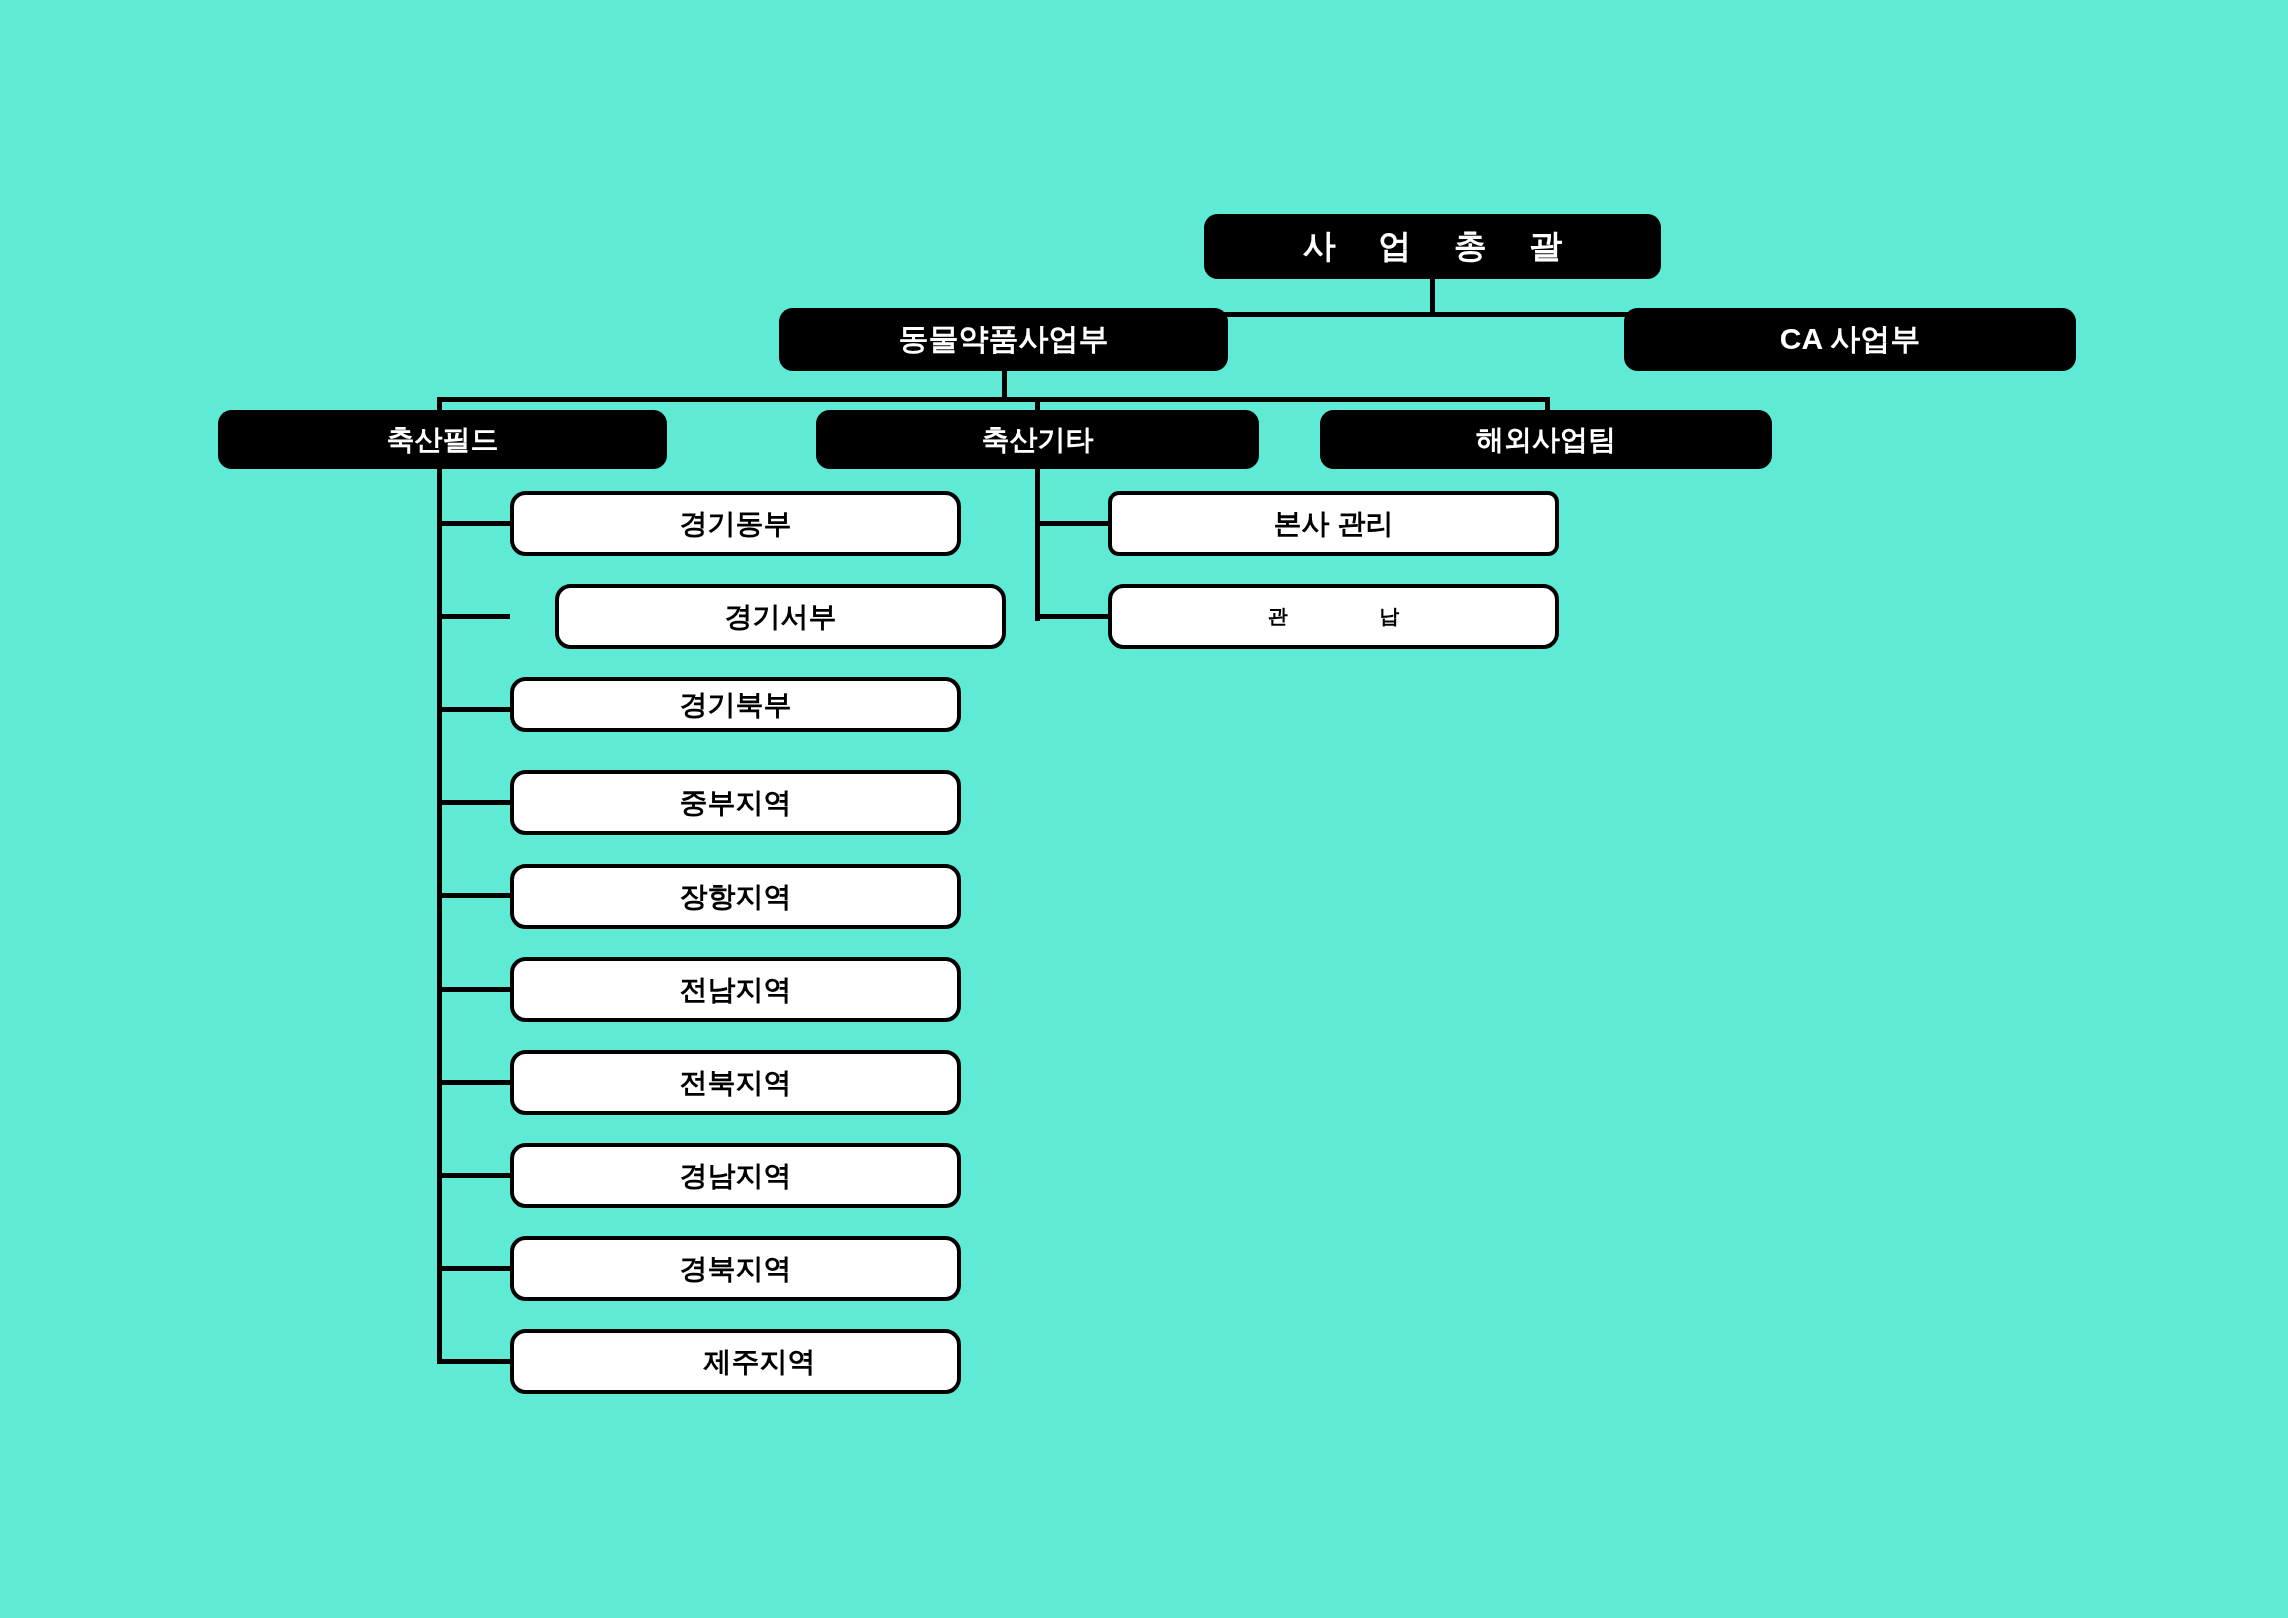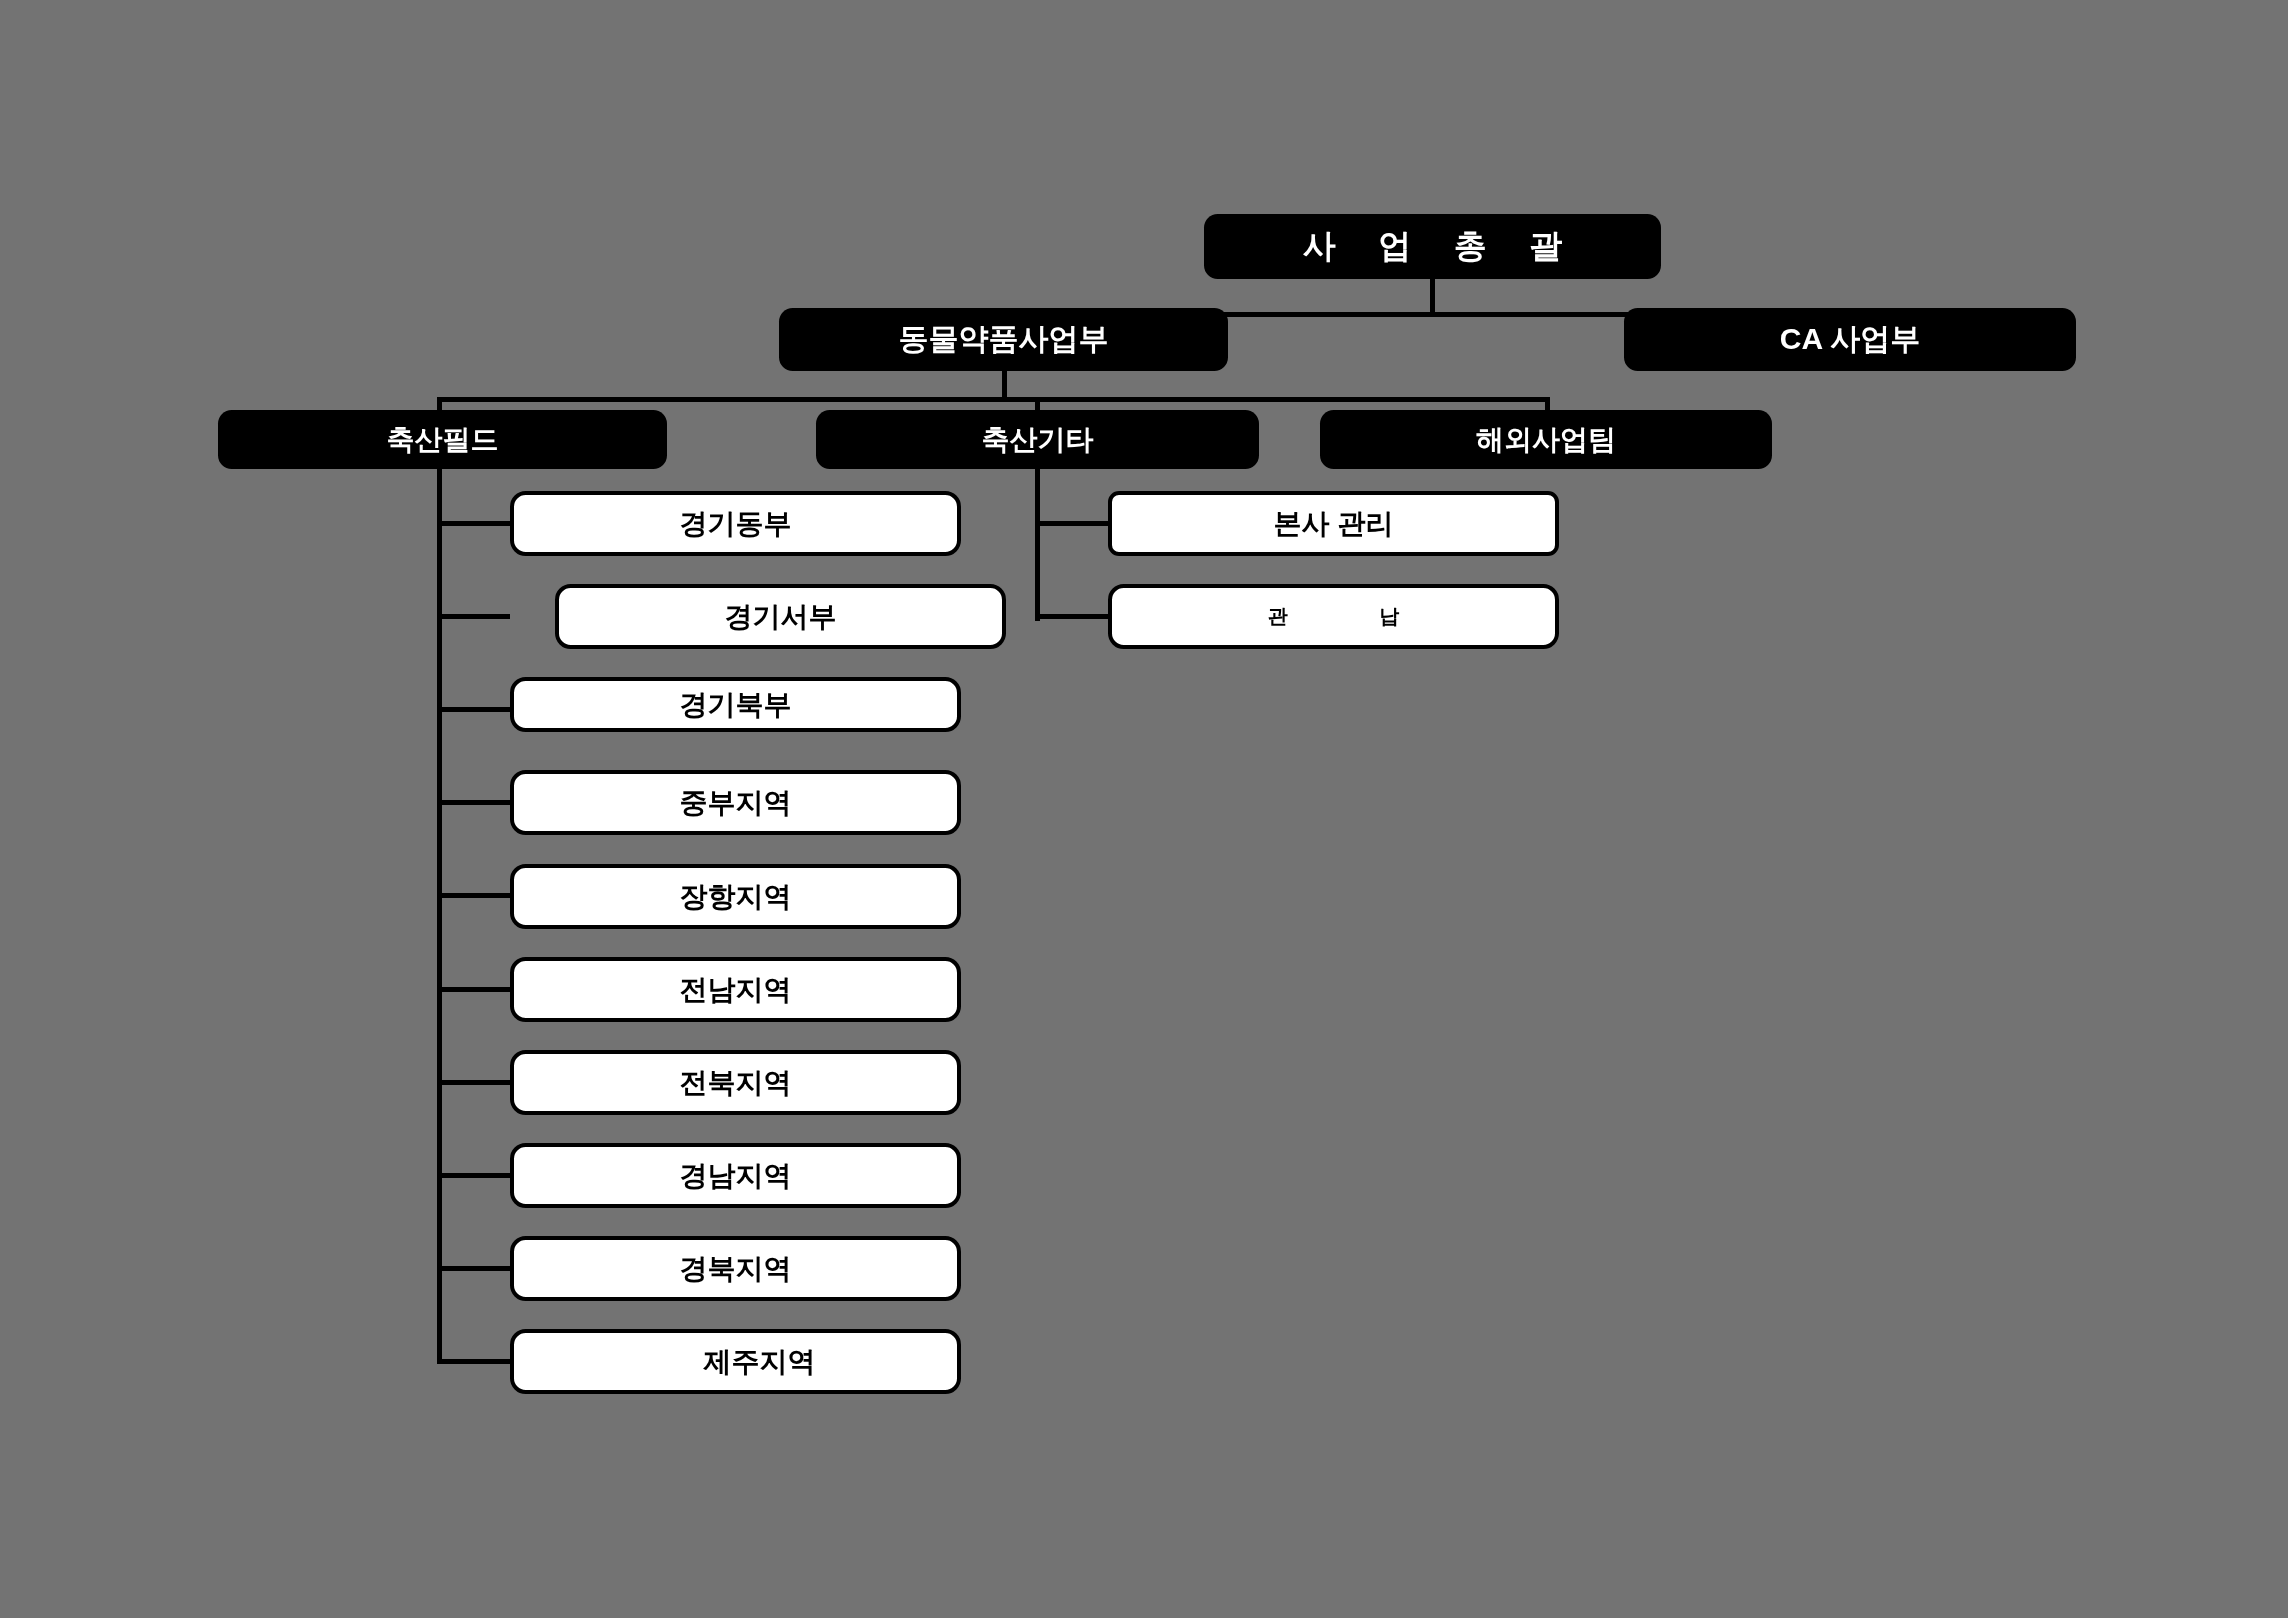--- a/index.html
+++ b/index.html
@@ -1,18 +1,18 @@
 <!DOCTYPE html>
 <html><head>
 <meta charset="utf-8">
 <title>조직도</title>
 <style>
   html,body{margin:0;padding:0;background:#ffffff;}
   body{font-family:"Liberation Sans","DejaVu Sans",sans-serif;}
-  #canvas{position:relative;width:2289px;height:1618px;background:#737373;overflow:hidden;}
+  #canvas{position:relative;width:2289px;height:1618px;background:#5eead4;overflow:hidden;}
 
   
   .node{
     position:absolute;
     display:flex;align-items:center;justify-content:center;
     box-sizing:border-box;
     text-align:center;
     white-space:nowrap;
   }
   .node-dark{

